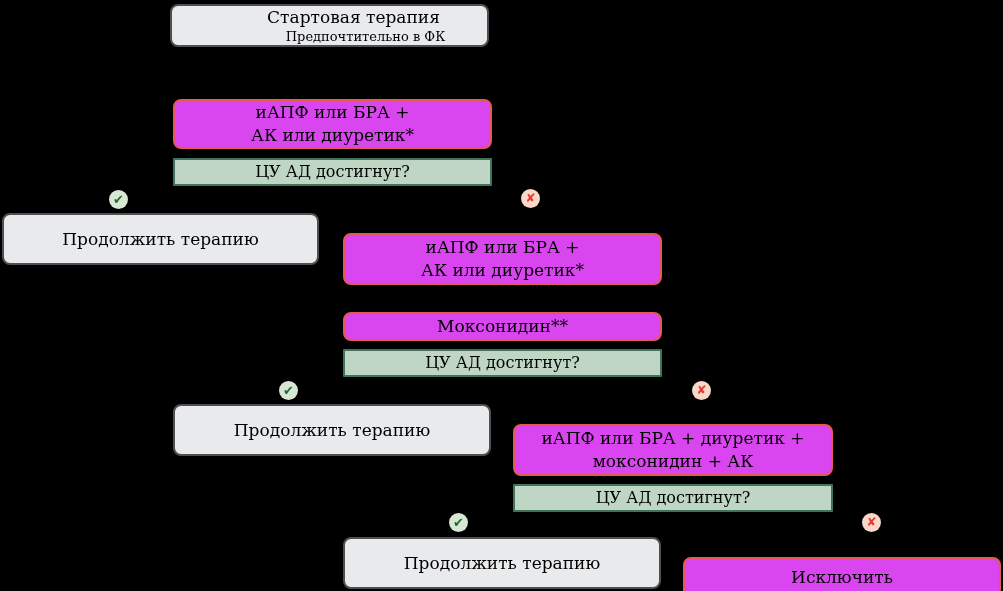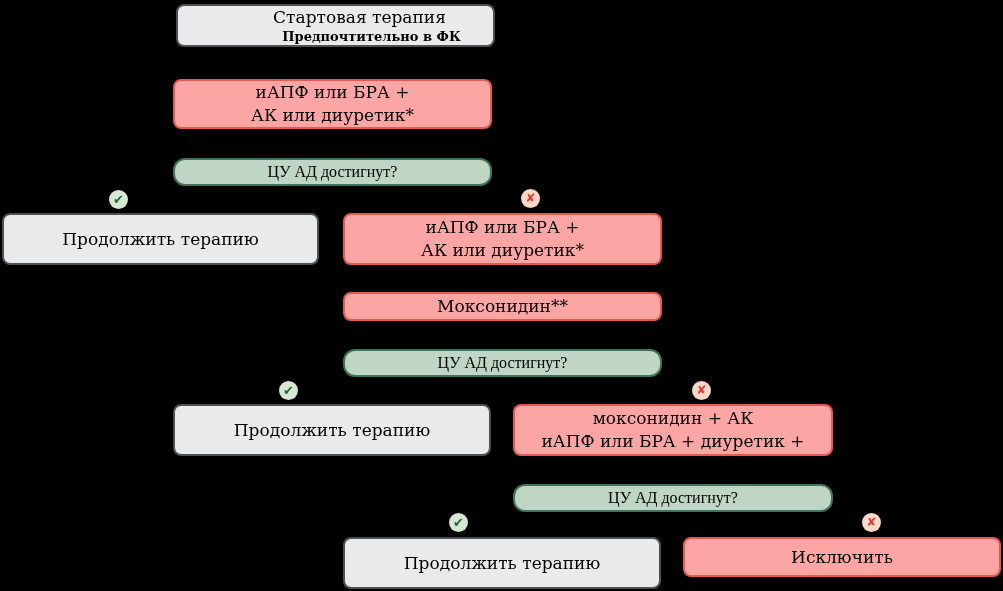--- a/index.html
+++ b/index.html
@@ -26,35 +26,35 @@
     justify-content: center;
     text-align: center;
     color: #000000;
     border-radius: 8px;
   }
   .gray {
     background: #e9eaec;
     border: 2px solid #4d4f52;
   }
   .salmon {
-    background: #fca5a5;
+    background: #d946ef;
     border: 2px solid #e6594e;
+    margin-top: 20px;
   }
   .green {
     background: #bed6c3;
     border: 2px solid #40745a;
-    border-radius: 12px;
-    font-family: Liberation Serif, serif;
+    border-radius: 1px;
   }
   .line-main { display: block; font-size: 17px; line-height: 23px; }
-  .line-sub  { display: block; font-size: 13px; line-height: 16px; font-weight: bold; margin-left: 24px; }
+  .line-sub  { display: block; font-size: 13px; line-height: 16px; font-weight: normal; margin-left: 24px; }
   .line-q    { display: block; font-size: 16px; line-height: 20px; }
 
   
-  .b-start     { left: 176px; top: 4px;   width: 319px; height: 43px; padding-left: 48px; }
+  .b-start     { left: 170px; top: 4px;   width: 319px; height: 43px; padding-left: 48px; }
   .b-step1     { left: 173px; top: 79px;  width: 319px; height: 50px; }
   .b-q1        { left: 173px; top: 158px; width: 319px; height: 28px; }
   .b-continue1 { left: 2px;   top: 213px; width: 317px; height: 52px; }
   .b-step2     { left: 343px; top: 213px; width: 319px; height: 52px; }
   .b-mox       { left: 343px; top: 292px; width: 319px; height: 29px; }
   .b-q2        { left: 343px; top: 349px; width: 319px; height: 28px; }
   .b-continue2 { left: 173px; top: 404px; width: 318px; height: 52px; }
   .b-step3     { left: 513px; top: 404px; width: 320px; height: 52px; }
   .b-q3        { left: 513px; top: 484px; width: 320px; height: 28px; }
   .b-continue3 { left: 343px; top: 537px; width: 318px; height: 52px; }
@@ -131,22 +131,22 @@
   </div>
   <div class="icon icon-no i-no2">
     <span>✘</span>
   </div>
 
   <div class="box gray b-continue2">
     <span class="line-main">Продолжить терапию</span>
   </div>
 
   <div class="box salmon b-step3">
+    <span class="line-main">иАПФ или БРА + диуретик +</span>
     <span class="line-main">моксонидин + АК</span>
-    <span class="line-main">иАПФ или БРА + диуретик +</span>
   </div>
 
   <div class="box green b-q3">
     <span class="line-q">ЦУ АД достигнут?</span>
   </div>
 
   <div class="icon icon-yes i-yes3">
     <span>✔</span>
   </div>
   <div class="icon icon-no i-no3">

